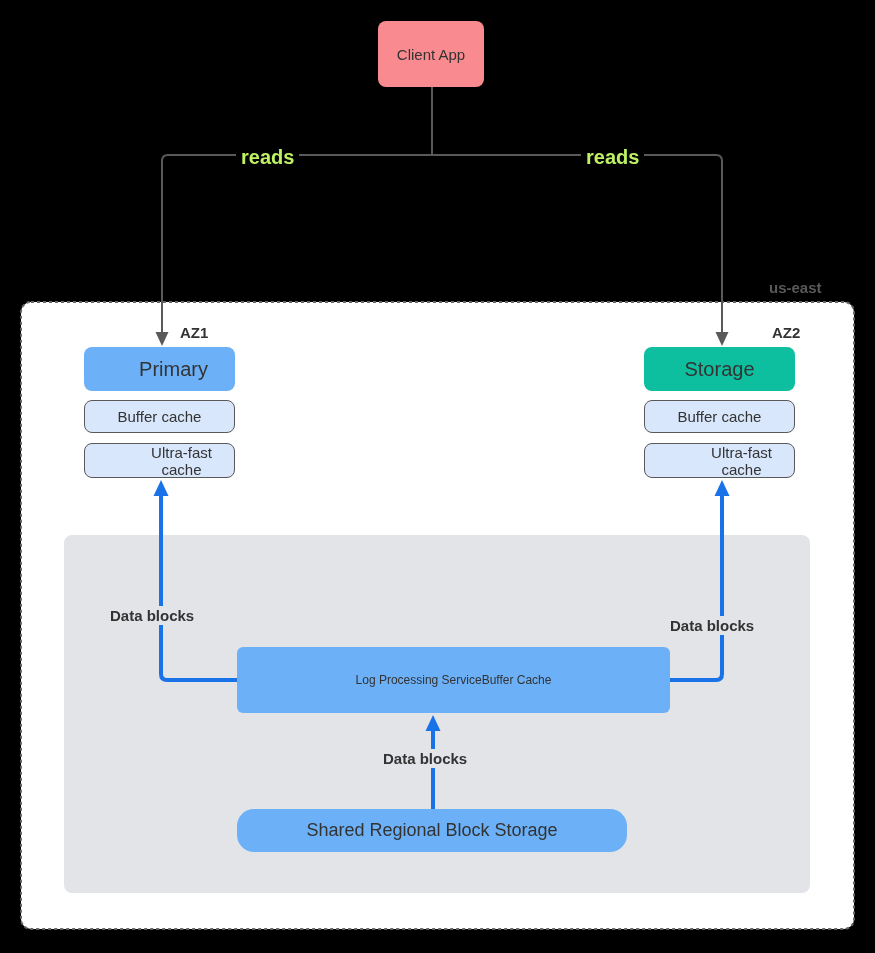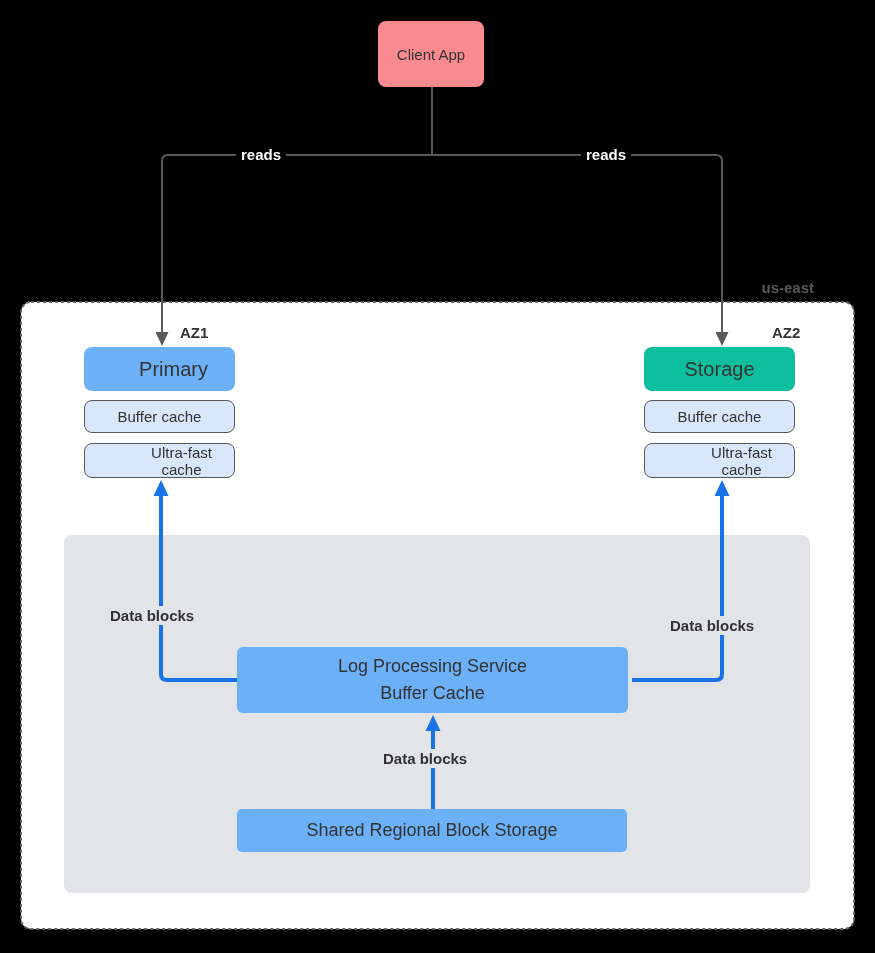--- a/index.html
+++ b/index.html
@@ -30,42 +30,42 @@
   .cache-node {
     width: 151px; height: 34px;
     background: #D9E7FC; border: 1px solid #595959; border-radius: 8px;
     font-size: 15px;
   }
   .cache-left  { left: 84px; }
   .cache-right { left: 644px; }
   .cache-row1  { top: 400px; height: 33px; }
   .cache-row2  { top: 443px; height: 35px; padding-left: 44px; }
   .service-node {
-    left: 237px; top: 647px; width: 391px; height: 66px;
-    background: #6CB0F7; border-radius: 6px; font-size: 18px; line-height: 27px;
-    flex-direction: column;
+    left: 237px; top: 647px; width: 433px; height: 66px;
+    background: #6CB0F7; border-radius: 6px; font-size: 12px; line-height: 27px;
+    flex-direction: row;
   }
   .storage-node {
     left: 237px; top: 809px; width: 390px; height: 43px;
-    background: #6CB0F7; border-radius: 5px; font-size: 18px;
+    background: #6CB0F7; border-radius: 17px; font-size: 18px;
   }
   .zone-label {
     font-size: 15px; font-weight: bold; color: #333333; top: 324px;
   }
   .zone-az1 { left: 180px; }
   .zone-az2 { left: 772px; }
   .edge-label { font-weight: bold; white-space: nowrap; }
   .reads-label {
-    top: 146px; font-size: 15px; color: #ffffff;
+    top: 146px; font-size: 20px; color: #bef264;
     background: #000000; padding: 0 5px;
   }
   .reads-left  { left: 236px; }
   .reads-right { left: 581px; }
   .region-label {
-    top: 279px; left: 749px; width: 65px; text-align: right;
+    top: 279px; left: 769px; width: 65px; 
     font-size: 15px; color: #595959;
   }
   .datablocks-label {
     font-size: 15px; color: #333333;
     background: #E2E4E8; padding: 1px 4px;
   }
   .db-lbl-left   { left: 106px; top: 606px; }
   .db-lbl-right  { left: 666px; top: 616px; }
   .db-lbl-center { left: 379px; top: 749px; }
 </style>

